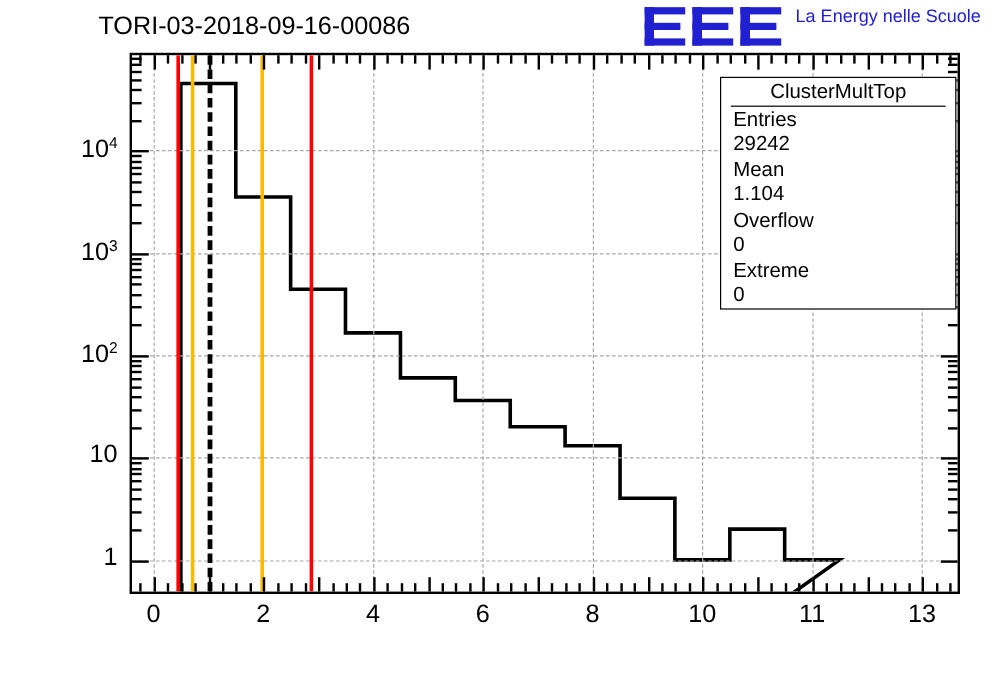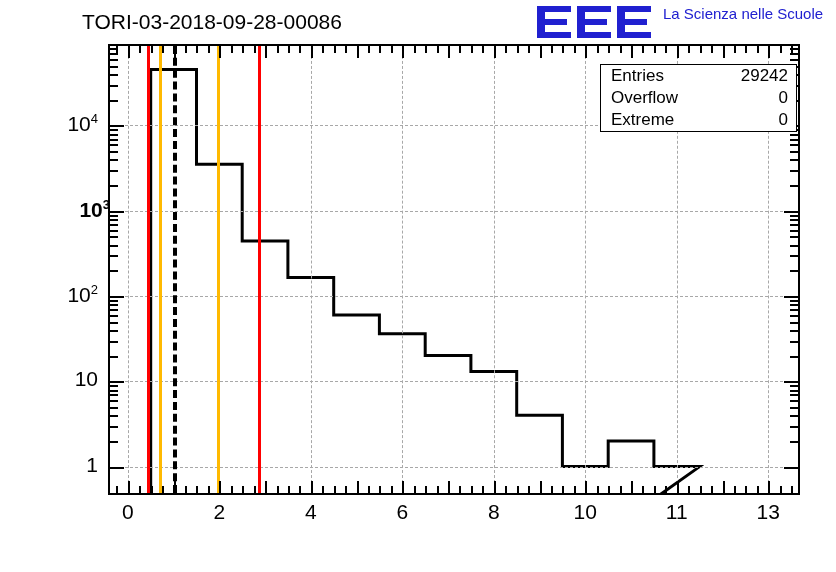--- a/index.html
+++ b/index.html
@@ -49,31 +49,31 @@
   
   .stats{
     position:absolute; left:600px; top:64px; width:197px;
     background:#fff; border:1px solid #000; box-sizing:border-box;
     font-size:17px; padding:0;
   }
   .stats-title{
     text-align:center; padding:2px 0 1px 0; font-size:17px;
     border-bottom:1px solid #000; margin:0 8px;
   }
-  .stats-row{ display:flex; justify-content:space-between; padding:1px 8px 1px 10px; font-size:17px;}
+  .stats-row{ display:flex; padding:1px 8px 1px 10px; font-size:17px;flex-direction:column;}
   .stats-row .k{}
   .stats-row .v{}
   svg{display:block;}
 </style>
 </head>
 <body>
 
 <div id="root">
 
-  <div class="title">TORI-03-2018-09-28-00086</div>
+  <div class="title">TORI-03-2018-09-16-00086</div>
 
   <div class="logo">
     <div class="logo-eee">
       <svg width="118" height="36" viewBox="0 0 118 36" aria-hidden="true">
         <g fill="#2020d0">
           <rect x="0" y="2" width="8" height="32"></rect>
           <rect x="0" y="2" width="34" height="6"></rect>
           <rect x="0" y="15" width="30" height="6"></rect>
           <rect x="0" y="28" width="34" height="6"></rect>
           <rect x="40" y="2" width="8" height="32"></rect>
@@ -81,21 +81,21 @@
           <rect x="40" y="15" width="30" height="6"></rect>
           <rect x="40" y="28" width="34" height="6"></rect>
           <rect x="80" y="2" width="8" height="32"></rect>
           <rect x="80" y="2" width="34" height="6"></rect>
           <rect x="80" y="15" width="30" height="6"></rect>
           <rect x="80" y="28" width="34" height="6"></rect>
         </g>
       </svg>
     </div>
     <div class="logo-text">
-      <div class="logo-l2">La Scienza nelle Scuole</div>
+      <div class="logo-l2">La Energy nelle Scuole</div>
     </div>
   </div>
 
   <div class="frame">
     <div class="plotclip" id="plotclip">
 
       <svg id="hist-svg" width="688" height="447" style="position:absolute;left:0;top:0;">
           <path d="M 40.7 453.0 L 40.7 23.6 L 86.5 23.6 L 86.5 118.2 L 132.2 118.2 L 132.2 195.0 L 177.9 195.0 L 177.9 231.4 L 223.7 231.4 L 223.7 268.9 L 269.4 268.9 L 269.4 287.8 L 315.2 287.8 L 315.2 309.6 L 360.9 309.6 L 360.9 325.5 L 406.7 325.5 L 406.7 369.2 L 452.4 369.2 L 452.4 420.6 L 498.2 420.6 L 498.2 394.9 L 543.9 394.9 L 543.9 420.6 L 589.6 420.6 L 543.9 453.0" fill="none" stroke="#000000" stroke-width="3" stroke-linejoin="miter"></path>
         </svg>
     <div class="gl gl-h" style="top: 420.568px;"></div>
@@ -332,30 +332,35 @@
       <div class="xlab" style="left: 189.33px; top: 500px; width: 60px;">2</div>
       <div class="xlab" style="left: 280.819px; top: 500px; width: 60px;">4</div>
       <div class="xlab" style="left: 372.309px; top: 500px; width: 60px;">6</div>
       <div class="xlab" style="left: 463.798px; top: 500px; width: 60px;">8</div>
       <div class="xlab" style="left: 555.287px; top: 500px; width: 60px;">10</div>
       <div class="xlab" style="left: 646.777px; top: 500px; width: 60px;">11</div>
       <div class="xlab" style="left: 738.266px; top: 500px; width: 60px;">13</div>
       <div class="ylab" style="left: 10px; width: 88px; top: 452.568px;">1</div>
       <div class="ylab" style="left: 10px; width: 88px; top: 367.25px;">10</div>
       <div class="ylab" style="left: 10px; width: 88px; top: 281.932px;">10<sup>2</sup></div>
-      <div class="ylab" style="left: 22px; width: 88px; top: 196.614px; font-weight: bold;">10<sup>3</sup></div>
+      <div class="ylab" style="left: 10px; width: 88px; top: 196.614px;">10<sup>3</sup></div>
       <div class="ylab" style="left: 10px; width: 88px; top: 111.296px;">10<sup>4</sup></div>
     </div>
 
 
   <div class="stats">
+    <div class="stats-title">ClusterMultTop</div>
     <div id="stats-rows">
         <div class="stats-row">
           <span class="k">Entries</span>
           <span class="v">29242</span>
+        </div>
+        <div class="stats-row">
+          <span class="k">Mean</span>
+          <span class="v">1.104</span>
         </div>
         <div class="stats-row">
           <span class="k">Overflow</span>
           <span class="v">0</span>
         </div>
         <div class="stats-row">
           <span class="k">Extreme</span>
           <span class="v">0</span>
         </div>
       </div>

